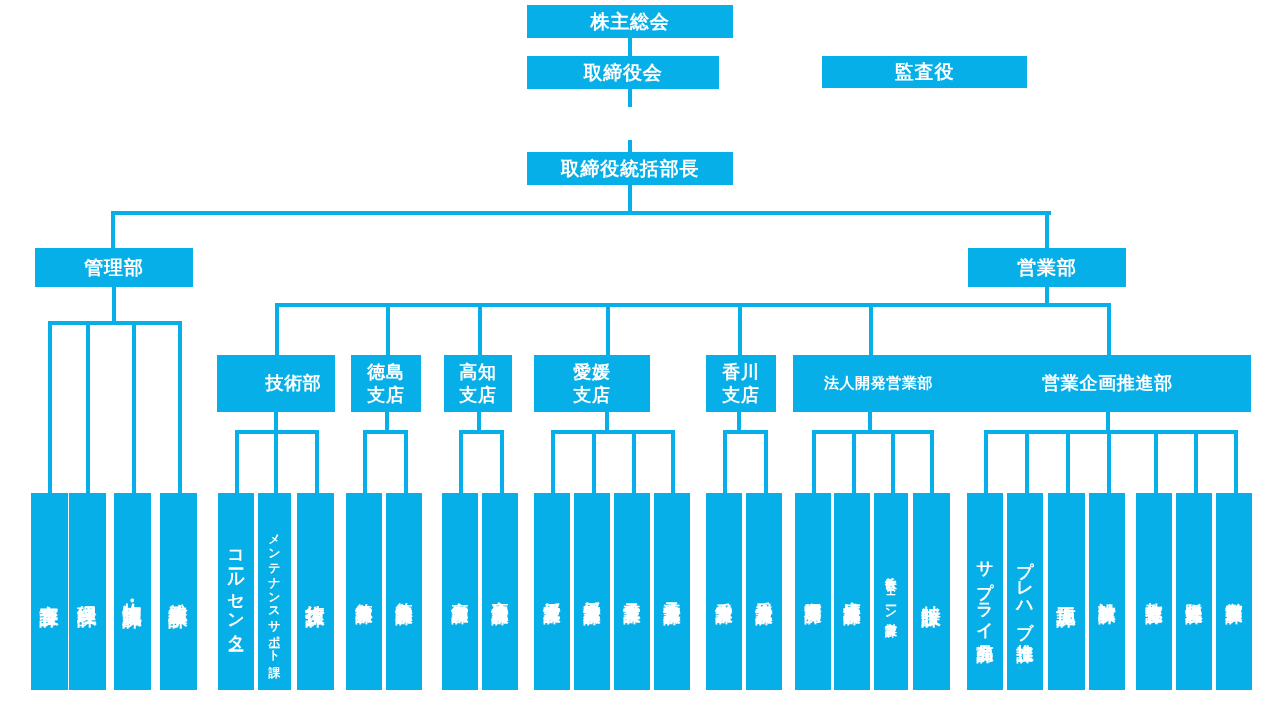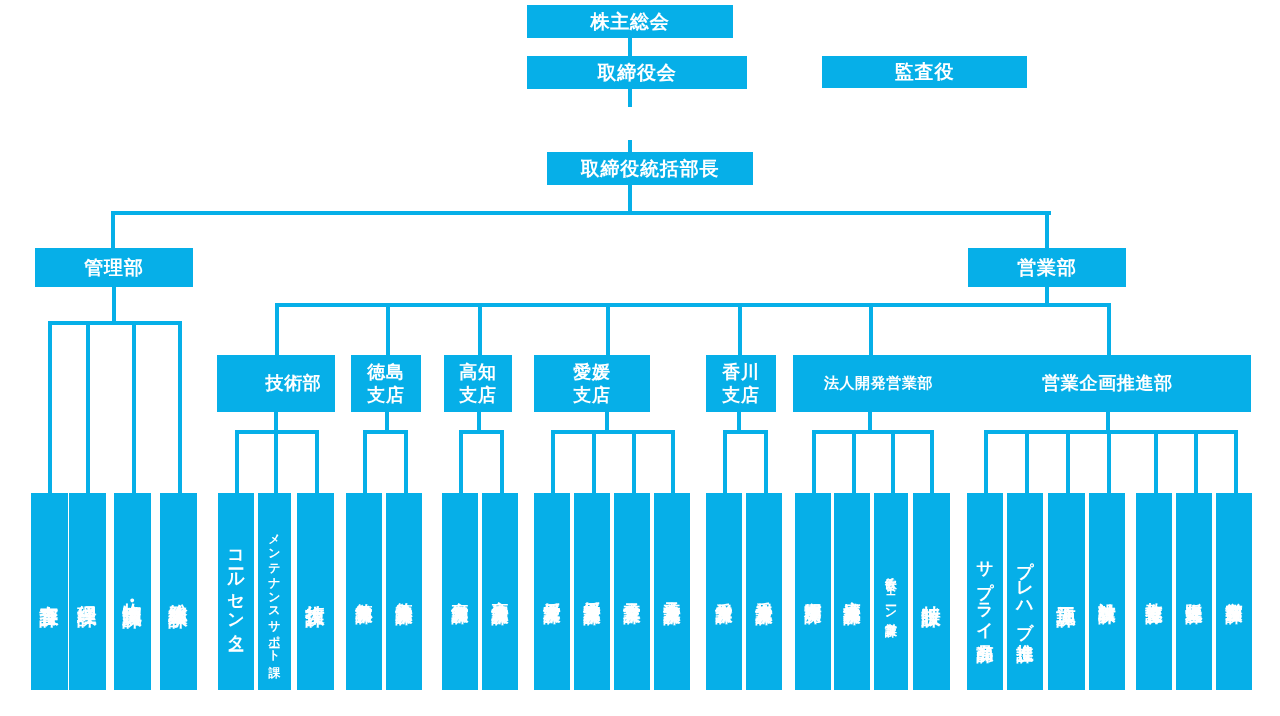--- a/index.html
+++ b/index.html
@@ -64,26 +64,26 @@
   .ln.h{height:4px;}
 </style>
 </head>
 <body>
 
 <div id="chart">
 
   <div class="box lvl-top" style="left:527px;top:5px;width:206px;height:33px;">株主総会</div>
   <div class="ln v" style="left:628px;top:38px;height:18px;"></div>
 
-  <div class="box lvl-top" style="left:527px;top:56px;width:220px;height:33px;">取締役会</div>
+  <div class="box lvl-top" style="left:527px;top:56px;width:192px;height:33px;">取締役会</div>
   <div class="ln v" style="left:628px;top:89px;height:18px;"></div>
 
   <div class="ln v" style="left:628px;top:140px;height:18px;"></div>
 
-  <div class="box lvl-top" style="left:527px;top:152px;width:206px;height:33px;margin-left:20px;">取締役統括部長</div>
+  <div class="box lvl-top" style="left:527px;top:152px;width:206px;height:33px;">取締役統括部長</div>
 
   <div class="box lvl-top" style="left:822px;top:56px;width:205px;height:32px;">監査役</div>
 
   <div class="ln v" style="left:628px;top:185px;height:28px;"></div>
   <div class="ln h" style="left:113px;top:211px;width:938px;"></div>
   <div class="ln v" style="left:111px;top:211px;height:40px;"></div>
   <div class="ln v" style="left:1045px;top:211px;height:40px;"></div>
 
   <div class="box lvl-div" style="left:968px;top:248px;width:158px;height:39px;">営業部</div>
   <div class="box lvl-div" style="left:35px;top:248px;width:158px;height:39px;">管理部</div>

